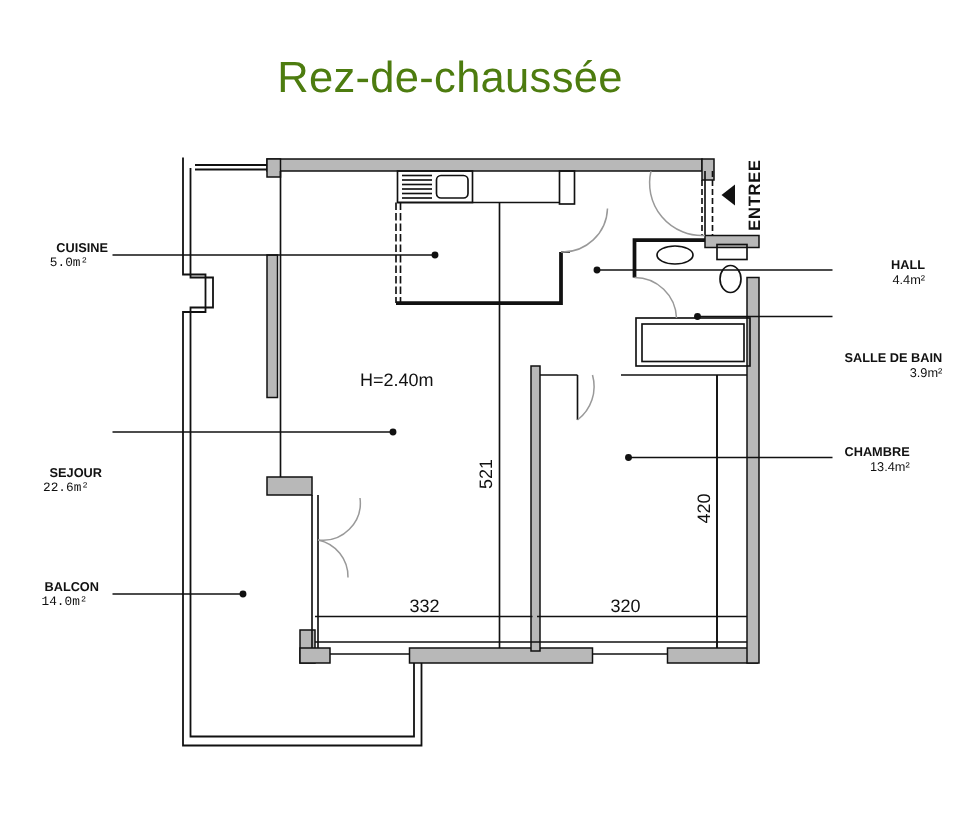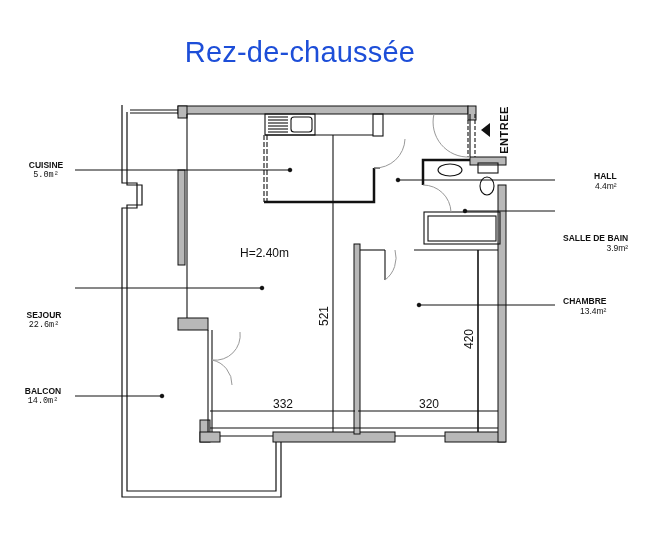--- a/index.html
+++ b/index.html
@@ -1,22 +1,22 @@
 <!DOCTYPE html>
 <html><head>
 <meta charset="utf-8">
 <style>
   html, body { margin: 0; padding: 0; background: #ffffff; }
   body { width: 647px; height: 542px; position: relative; overflow: hidden; font-family: "Liberation Sans", sans-serif; color: #111; }
-  .title { position: absolute; left: 0; width: 600px; top: 36px; text-align: center; font-size: 29px; font-weight: normal; color: #1d4ed8; letter-spacing: 0.2px; }
+  .title { position: absolute; left: 0; width: 600px; top: 36px; text-align: center; font-size: 29px; font-weight: normal; color: #4d7c0f; letter-spacing: 0.2px; }
   svg.plan { position: absolute; left: 0; top: 0; }
   .room-label { position: absolute; font-size: 8.5px; line-height: 10px; }
   .room-label .name { font-weight: bold; display: block; }
   .room-label .area { display: block; text-align: right; }
-  .left .name { text-align: center; }
+  .left .name { text-align: right; }
   .left .area { text-align: center; font-family: Liberation Mono, monospace; }
   .dim { position: absolute; font-size: 12px; color: #111; }
   .dim.vert { transform: rotate(-90deg); transform-origin: center; }
   .height-label { position: absolute; font-size: 12px; }
   .entree { position: absolute; font-size: 11px; font-weight: bold; transform: rotate(-90deg); transform-origin: center; letter-spacing: 0.5px; }
 </style>
 </head>
 <body>
 
 <div class="title">Rez-de-chaussée</div>
@@ -159,17 +159,17 @@
   <span class="area">3.9m²</span>
 </div>
 <div class="room-label" style="left:563px; top:296px;">
   <span class="name">CHAMBRE</span>
   <span class="area">13.4m²</span>
 </div>
 
 <div class="height-label" style="left:240px; top:246px;">H=2.40m</div>
 
 <div class="dim" style="left:273px; top:397px;">332</div>
-<div class="dim" style="left:419px; top:397px;">320</div>
+<div class="dim" style="left:407px; top:397px;">320</div>
 <div class="dim vert" style="left:314px; top:309px;">521</div>
 <div class="dim vert" style="left:459px; top:332px;">420</div>
 
 <div class="entree" style="left:480px; top:124px;">ENTREE</div>
 
 </body></html>

